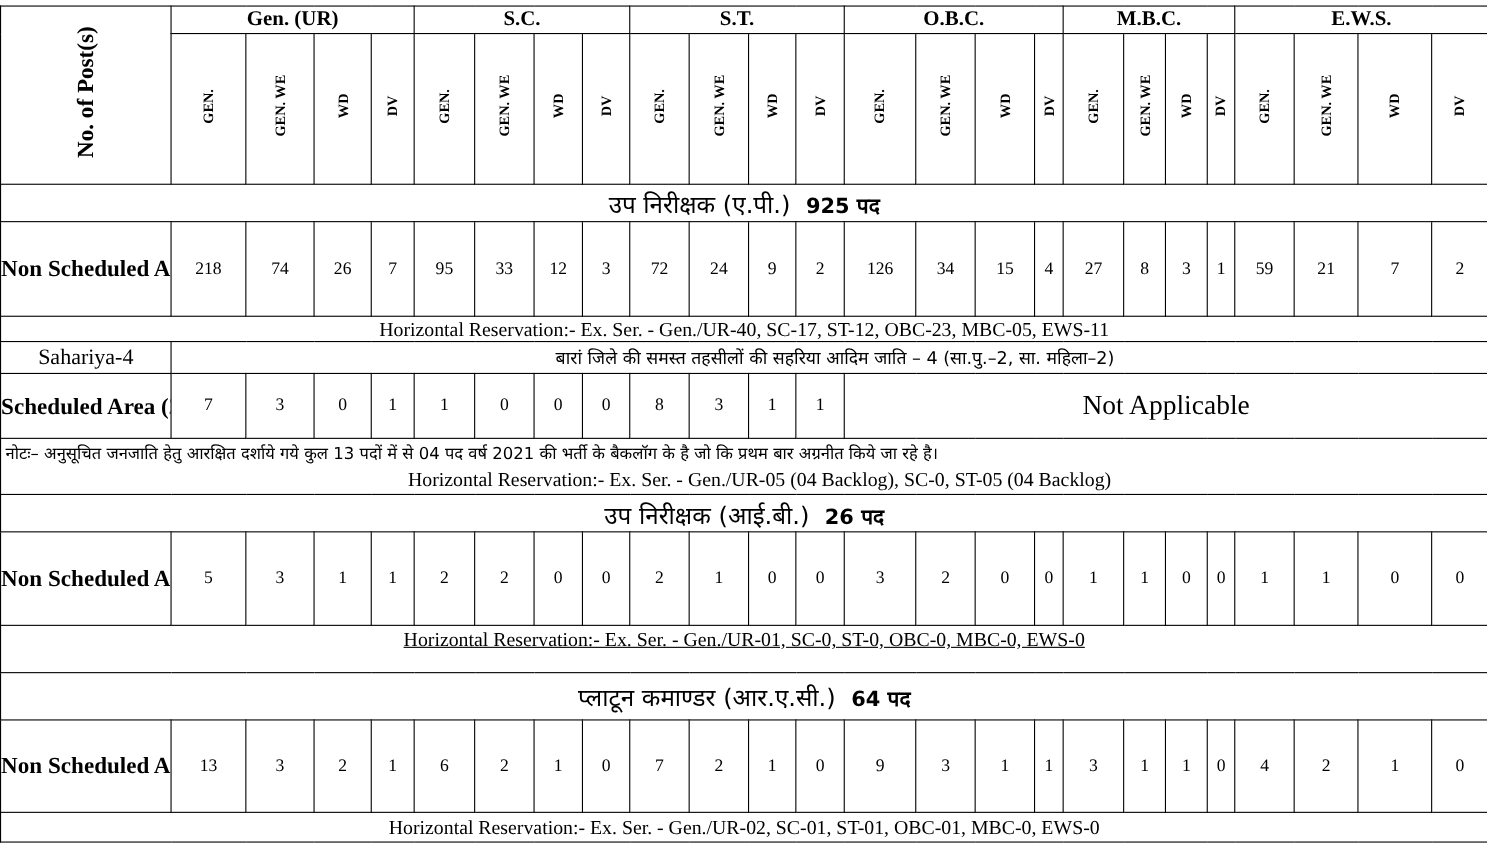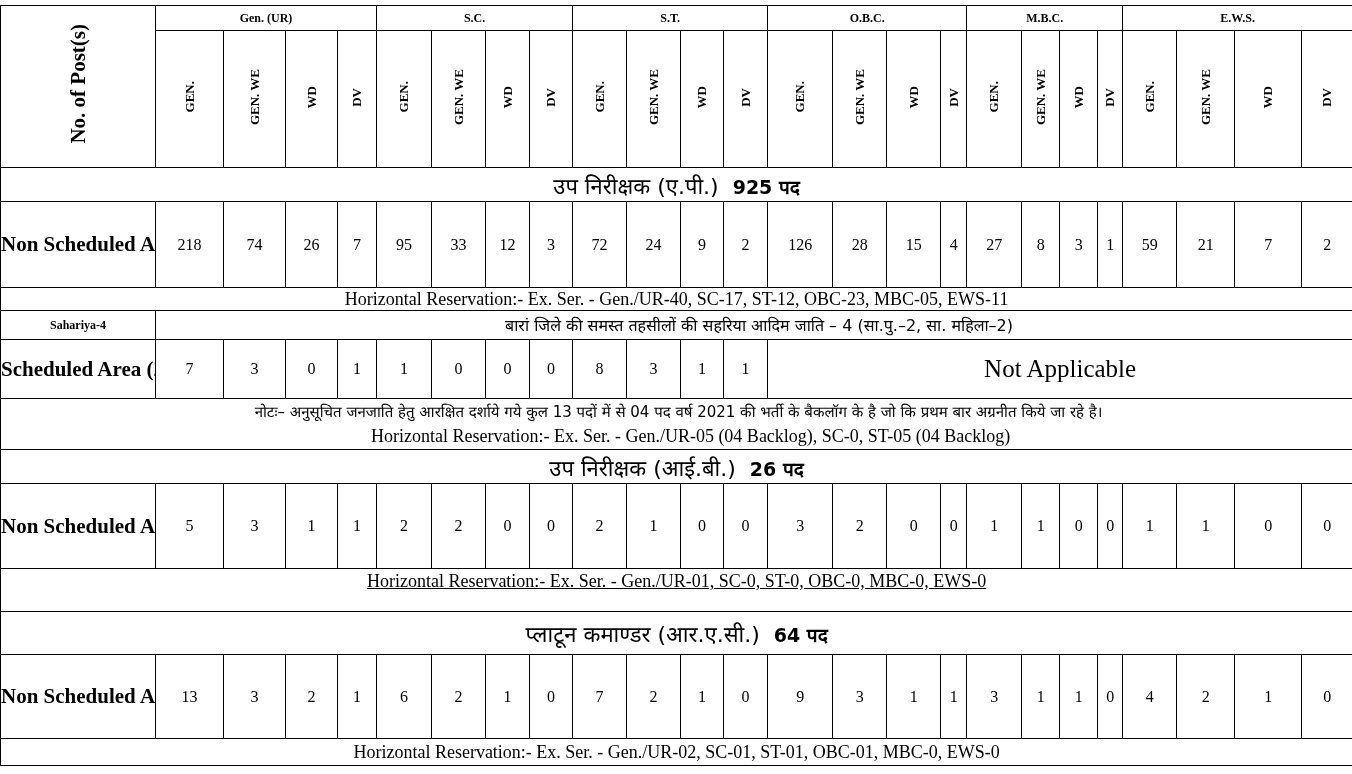--- a/index.html
+++ b/index.html
@@ -1,34 +1,34 @@
 <!DOCTYPE html>
 <html><head>
 <meta charset="utf-8">
 <style>
   html, body { margin: 0; padding: 0; background: #ffffff; }
   body { width: 1352px; height: 774px; overflow: hidden; position: relative; font-family: "Liberation Serif", serif; color: #000; }
   table.grid { position: absolute; left: 0; top: 5px; border-collapse: collapse; table-layout: fixed; width: 1352px; }
   table.grid td { border: 1.5px solid #000; padding: 0; text-align: center; vertical-align: middle; overflow: hidden; white-space: nowrap; }
-  .grp { font-weight: bold; font-size: 12px; height: 24px; line-height: 22px; font-family: Liberation Serif, serif; }
+  .grp { font-weight: bold; font-size: 19px; height: 24px; line-height: 22px; font-family: Liberation Serif, serif; }
   .sub { height: 136px; }
   .vert { display: inline-block; writing-mode: vertical-rl; transform: rotate(180deg); font-weight: bold; font-size: 13px; }
   .post-head { font-weight: bold; font-size: 21px; }
   .post-head .vert { font-size: 21px; }
   .title { font-family: "DejaVu Sans", sans-serif; font-size: 22px; height: 33px; }
   .title b { font-weight: bold; font-size: 19px; }
   .area { font-weight: bold; font-size: 21px; line-height: 27px; white-space: normal; }
   .num { font-size: 16px; }
   .hr { font-size: 18px; height: 22px; }
   .hr2 { font-size: 18px; height: 40px; vertical-align: top !important; padding-top: 2px !important; text-decoration: underline; }
-  .sah-label { font-weight: bold; font-size: 12px; height: 28px; }
+  .sah-label { font-weight: normal; font-size: 20px; height: 28px; }
   .sah-text { font-family: "DejaVu Sans", sans-serif; font-size: 16px; text-align: center; padding-left: 10px !important; }
   .na { font-size: 25px; }
   .note { font-size: 16px; height: 50px; line-height: 24px; }
-  .note .hi { font-family: "DejaVu Sans", sans-serif; font-size: 15px; display: block; text-align: center; padding-left: 4px; }
+  .note .hi { font-family: "DejaVu Sans", sans-serif; font-size: 15px; display: block; text-align: left; padding-left: 4px; }
   .note .en { font-size: 18px; display: block; margin-left: 28px; }
 </style>
 </head>
 <body>
 
 <table class="grid">
   <colgroup>
     <col style="width:155px">
     <col style="width:68px">
       <col style="width:62px">
@@ -102,21 +102,21 @@
         <td class="num">7</td>
         <td class="num">95</td>
         <td class="num">33</td>
         <td class="num">12</td>
         <td class="num">3</td>
         <td class="num">72</td>
         <td class="num">24</td>
         <td class="num">9</td>
         <td class="num">2</td>
         <td class="num">126</td>
-        <td class="num">28</td>
+        <td class="num">34</td>
         <td class="num">15</td>
         <td class="num">4</td>
         <td class="num">27</td>
         <td class="num">8</td>
         <td class="num">3</td>
         <td class="num">1</td>
         <td class="num">59</td>
         <td class="num">21</td>
         <td class="num">7</td>
         <td class="num">2</td>

